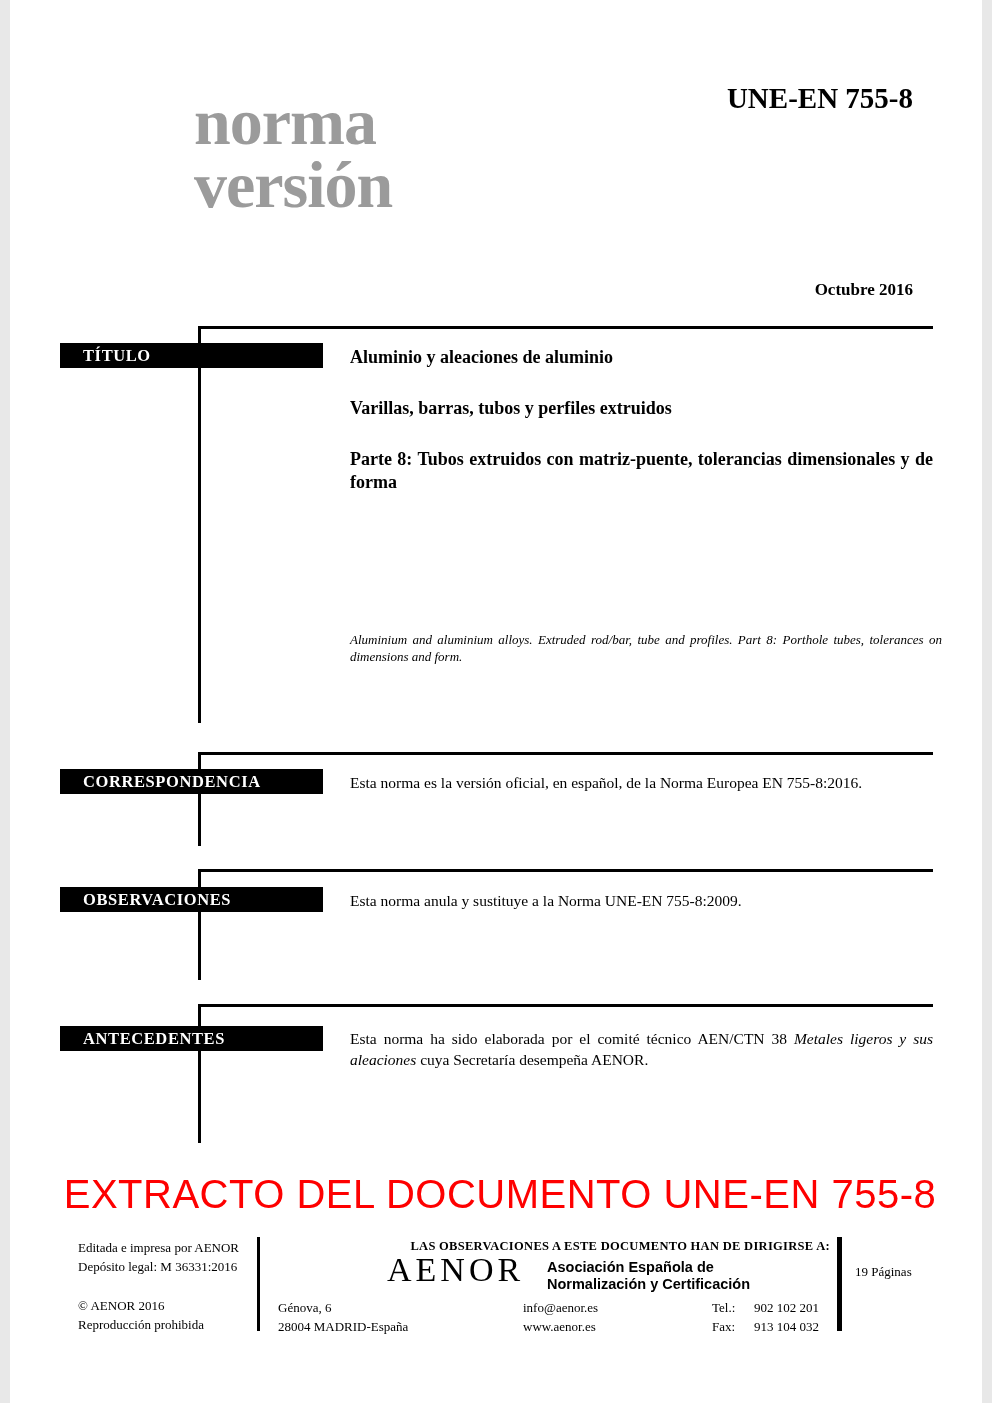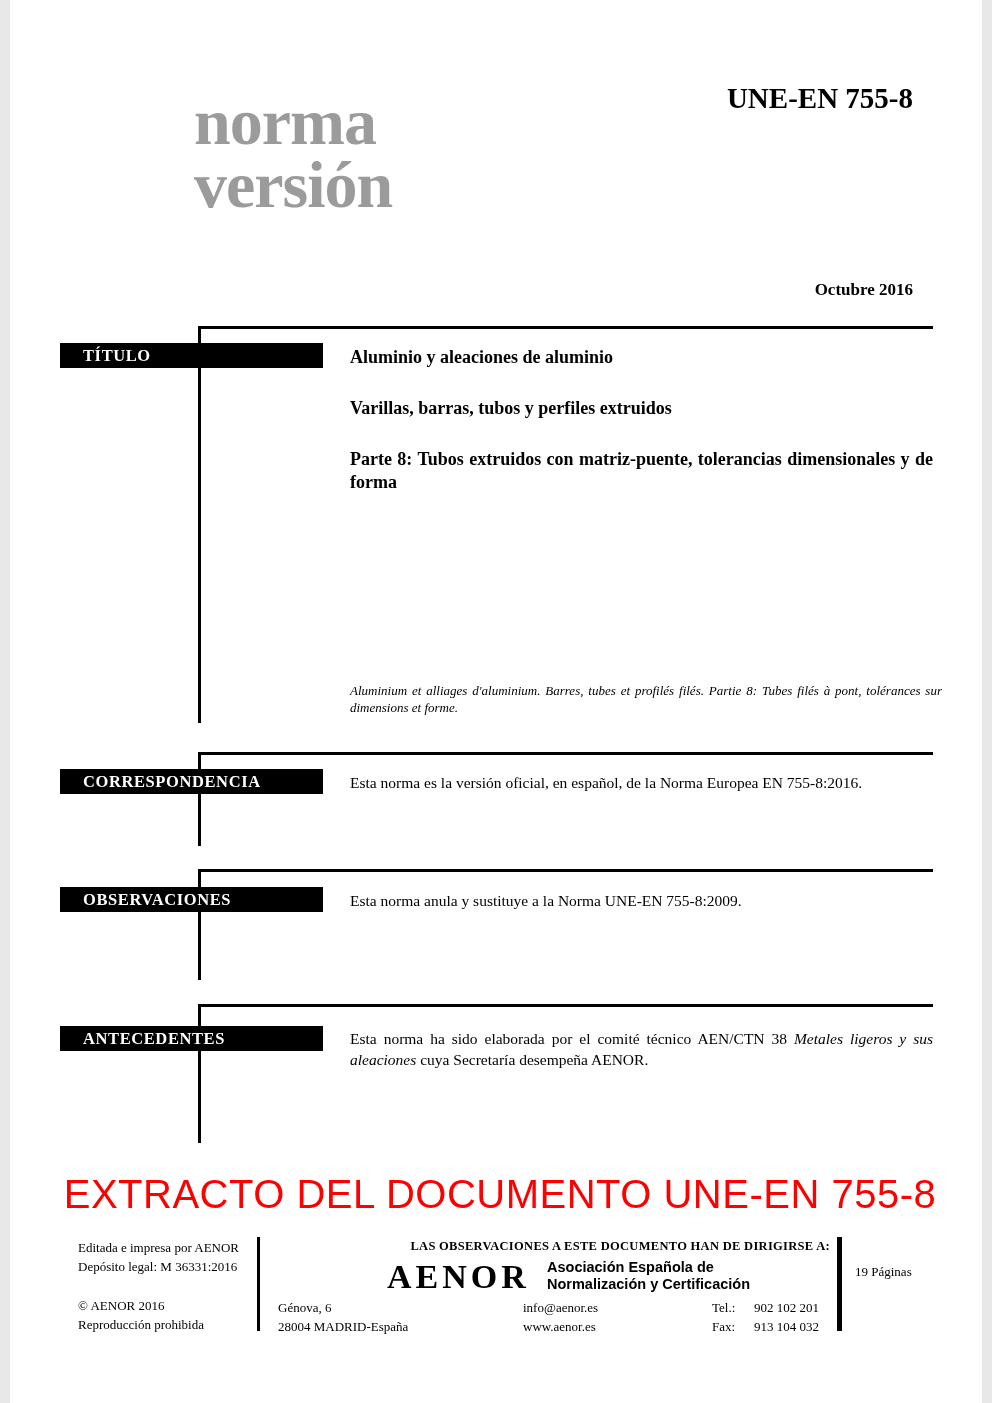--- a/index.html
+++ b/index.html
@@ -56,21 +56,21 @@
   .footer-small { position: absolute; font-size: 13px; line-height: 18.5px; }
   .footer-divider { position: absolute; top: 1237px; height: 94px; background: #000; }
   .divider-1 { left: 247px; width: 3px; }
   .divider-2 { left: 827px; width: 5px; }
   .notice {
     position: absolute; left: 260px; top: 1239px; width: 560px;
     text-align: right; font-size: 12.5px; letter-spacing: 0.3px; font-weight: bold;
   }
   .aenor-logo {
     position: absolute; left: 377px; top: 1251px;
-    font-size: 34px; font-weight: bold; letter-spacing: 4px; margin-top: 7px;
+    font-size: 34px; font-weight: normal; letter-spacing: 4px;
   }
   .org-name {
     position: absolute; left: 537px; top: 1259px;
     font-family: "Liberation Sans", sans-serif;
     font-size: 14.5px; font-weight: bold; line-height: 17px;
   }
   .telfax-row { display: flex; }
   .telfax-row .tf-label { width: 42px; }
   .pages { position: absolute; left: 845px; top: 1264px; font-size: 13px; }
 </style>
@@ -87,21 +87,21 @@
   <div class="issue-date">Octubre 2016</div>
 
   <div class="hrule" style="top:326px"></div>
   <div class="vline" style="top:326px;height:397px"></div>
   <div class="label-box" style="top:343px">TÍTULO</div>
 
   <div class="title-line" style="top:347px">Aluminio y aleaciones de aluminio</div>
   <div class="title-line" style="top:398px">Varillas, barras, tubos y perfiles extruidos</div>
   <div class="title-line title-just" style="top:448px">Parte 8: Tubos extruidos con matriz-puente, tolerancias dimensionales y de forma</div>
 
-  <div class="lang-text just" style="top:682px">Aluminium et alliages d'aluminium. Barres, tubes et profilés filés. Partie 8: Tubes filés à pont, tolérances sur dimensions et forme.</div>
+  <div class="lang-text just" style="top:631px">Aluminium and aluminium alloys. Extruded rod/bar, tube and profiles. Part 8: Porthole tubes, tolerances on dimensions and form.</div>
 
   <div class="hrule" style="top:752px"></div>
   <div class="vline" style="top:752px;height:94px"></div>
   <div class="label-box" style="top:769px">CORRESPONDENCIA</div>
   <div class="body-text" style="top:772px">Esta norma es la versión oficial, en español, de la Norma Europea EN 755-8:2016.</div>
 
   <div class="hrule" style="top:869px"></div>
   <div class="vline" style="top:869px;height:111px"></div>
   <div class="label-box" style="top:887px">OBSERVACIONES</div>
   <div class="body-text" style="top:890px">Esta norma anula y sustituye a la Norma UNE-EN 755-8:2009.</div>

